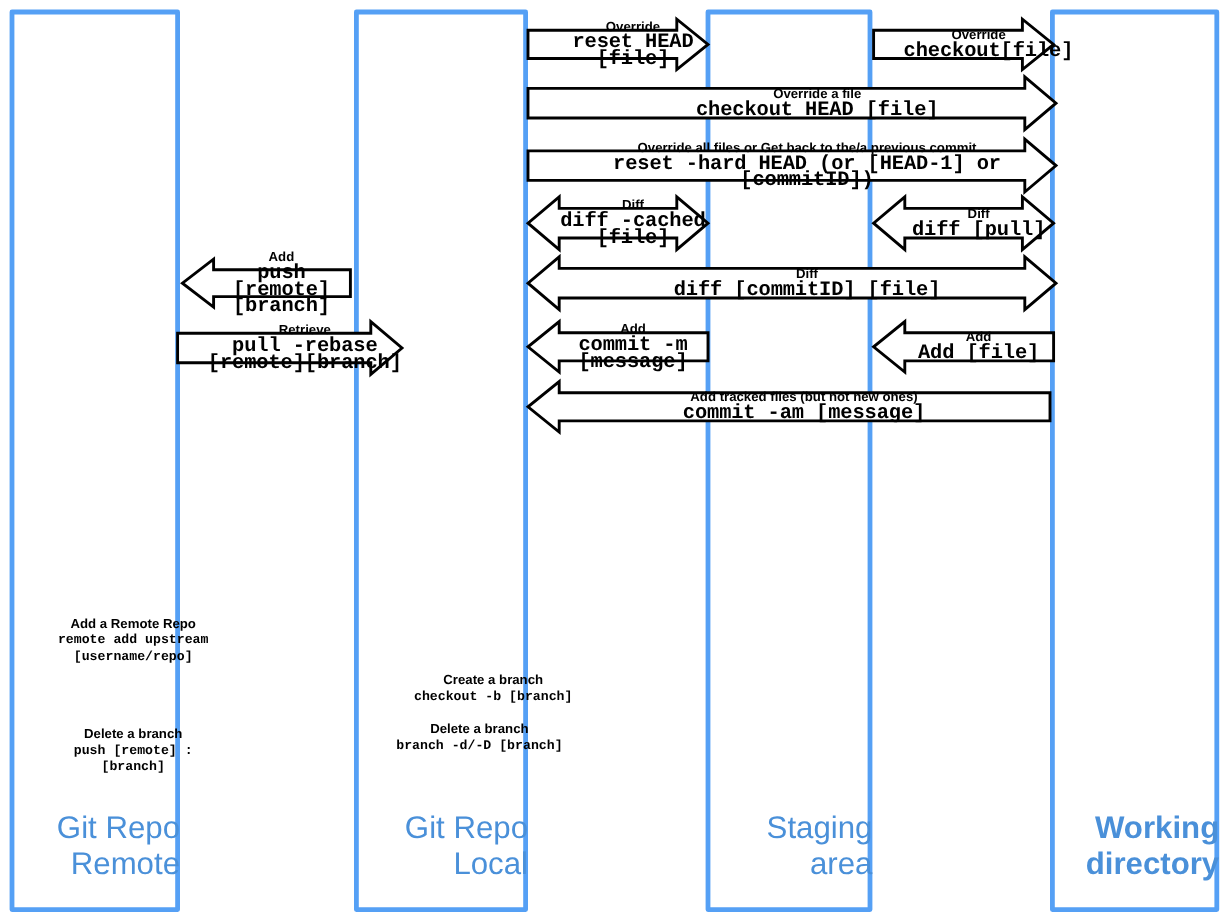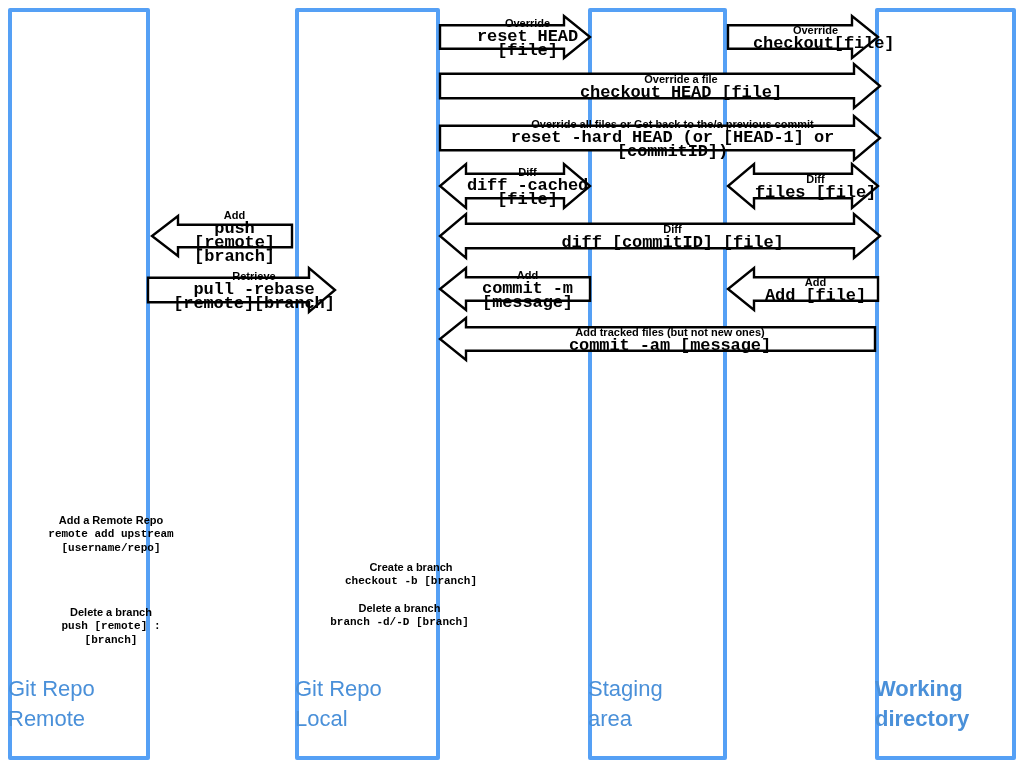--- a/index.html
+++ b/index.html
@@ -22,23 +22,23 @@
     position: absolute;
     box-sizing: border-box;
     border: 4px solid #55a0f5;
     background: transparent;
     border-radius: 2px;
   }
   .column-title {
     position: absolute;
     left: 0;
     right: 0;
-    text-align: left;
+    text-align: right;
     color: #4a90d9;
-    font-size: 22px;
+    font-size: 26px;
     line-height: 30px;
     font-family: "Liberation Sans", sans-serif;
     white-space: pre-line;
     pointer-events: none;
   }
 
   
   .note {
     position: absolute;
     text-align: center;
@@ -182,21 +182,21 @@
           <span class="lbl-title">Diff</span>
           <span class="lbl-cmd">diff -cached [file]</span>
         </div>
       </div>
       <div class="arrow" style="left: 728px; top: 164px; width: 150px; height: 44px;">
         <svg width="150" height="44" viewBox="0 0 150 44">
           <polygon points="26,9.68 124,9.68 124,0 150,22 124,44 124,34.32 26,34.32 26,44 0,22 26,0" fill="#ffffff" stroke="#000000" stroke-width="2.4" stroke-linejoin="miter"></polygon>
         </svg>
         <div class="arrow-label">
           <span class="lbl-title">Diff</span>
-          <span class="lbl-cmd">files [file]</span>
+          <span class="lbl-cmd">diff [pull]</span>
         </div>
       </div>
       <div class="arrow" style="left: 440px; top: 214px; width: 440px; height: 44px;">
         <svg width="440" height="44" viewBox="0 0 440 44">
           <polygon points="26,9.68 414,9.68 414,0 440,22 414,44 414,34.32 26,34.32 26,44 0,22 26,0" fill="#ffffff" stroke="#000000" stroke-width="2.4" stroke-linejoin="miter"></polygon>
         </svg>
         <div class="arrow-label">
           <span class="lbl-title">Diff</span>
           <span class="lbl-cmd">diff [commitID] [file]</span>
         </div>

